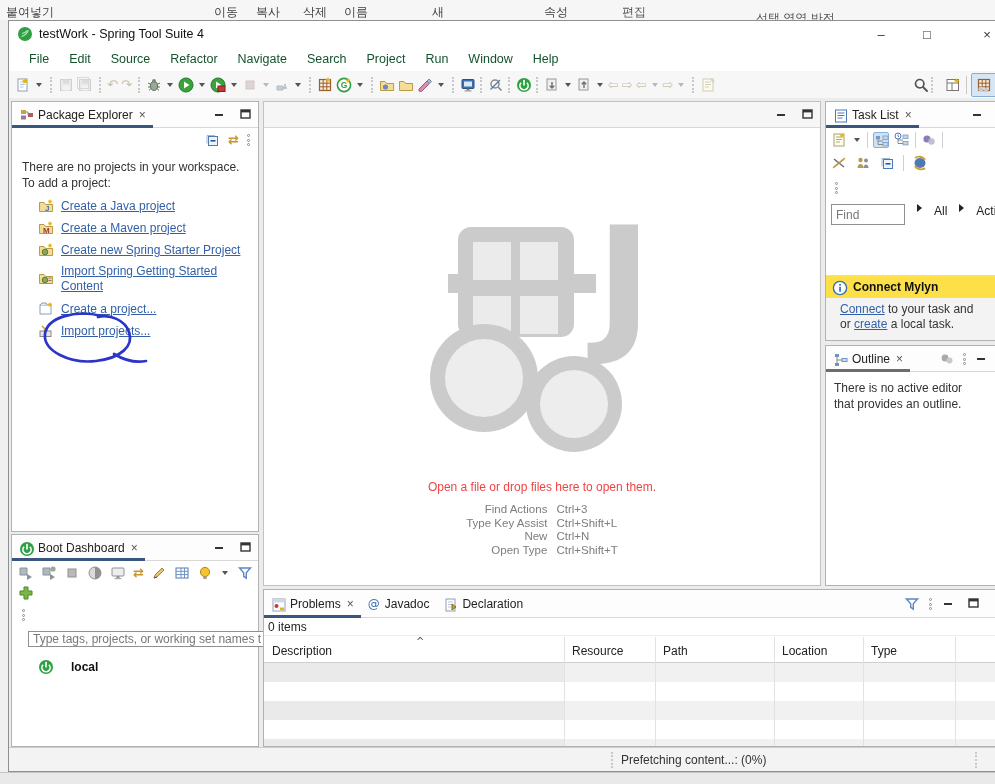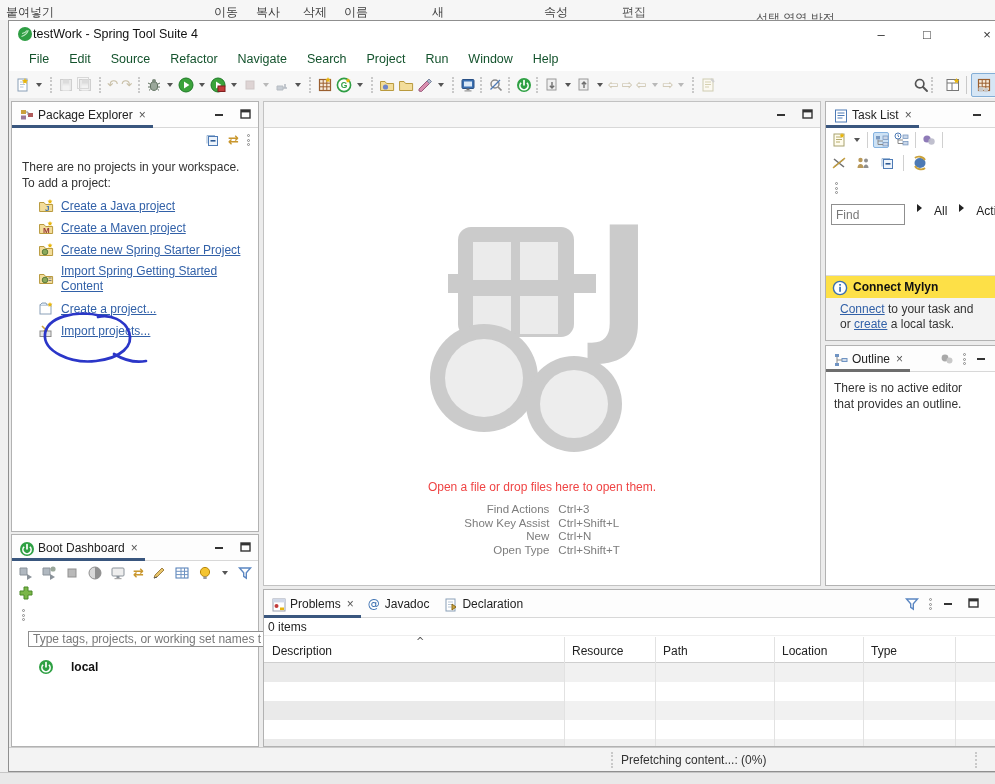--- a/index.html
+++ b/index.html
@@ -5,21 +5,21 @@
   *{box-sizing:border-box;margin:0;padding:0}
   html,body{width:995px;height:784px;overflow:hidden}
   body{position:relative;background:#f0f0f0;font-family:"Liberation Sans","DejaVu Sans",sans-serif;font-size:12px;color:#222;cursor:default}
   .abs{position:absolute}
   
   #bg-ribbon{left:0;top:0;width:995px;height:20px;background:#f6f6f6;color:#3c3c3c;overflow:hidden}
   #bg-ribbon span{position:absolute;top:4px;white-space:nowrap}
   
   #win{left:8px;top:20px;width:987px;height:752px;background:#fff;border:1px solid #8f8f8f;border-right:none;display:flex;flex-direction:column}
   #titlebar{height:26px;display:flex;align-items:center;padding-left:8px;position:relative;background:#fff}
-  #titlebar .title{font-size:12.5px;color:#111}
+  #titlebar .title{margin-left:6px;font-size:12.5px;color:#111}
   .winbtn{position:absolute;top:0;height:26px;width:44px;display:flex;align-items:center;justify-content:center;font-size:13px;color:#333}
   #menubar{height:24px;display:flex;align-items:center;padding-left:10px;background:#fff}
   .menu-item{padding:3px 10px;color:#14532d;font-size:12.5px}
   #toolbar{height:27px;display:flex;align-items:center;padding-left:6px;background:#f7f7f7;position:relative}
   .tgroup{display:flex;align-items:center;gap:3px;margin-right:2px}
   .grip{width:4px;height:16px;border-left:2px dotted #c9c9c9;margin:0 4px}
   .ic{width:16px;height:16px;display:inline-block;vertical-align:middle;position:relative}
   .ic svg{width:16px;height:16px;display:block}
   .caret{width:0;height:0;border-left:3.5px solid transparent;border-right:3.5px solid transparent;border-top:4px solid #555;margin:0 2px}
   .caret.dis{border-top-color:#b9b9b9}
@@ -636,21 +636,21 @@
           <circle cx="70" cy="172" r="54" fill="#cbcbcb"></circle>
           <circle cx="70" cy="172" r="39" fill="#ededed"></circle>
           <circle cx="160" cy="198" r="48" fill="#cbcbcb"></circle>
           <circle cx="160" cy="198" r="34" fill="#ededed"></circle>
           <text x="182" y="128" font-family="DejaVu Sans" font-weight="bold" font-size="150" fill="#cbcbcb">J</text>
         </svg>
         <div class="hint" style="top:352px">Open a file or drop files here to open them.</div>
         <div class="shorttab" style="top:375px">
           <div class="acts">
             <div>Find Actions</div>
-            <div>Show Key Assist</div>
+            <div>Type Key Assist</div>
             <div>New</div>
             <div>Open Type</div>
           </div>
           <div class="keys">
             <div>Ctrl+3</div>
             <div>Ctrl+Shift+L</div>
             <div>Ctrl+N</div>
             <div>Ctrl+Shift+T</div>
           </div>
         </div>

